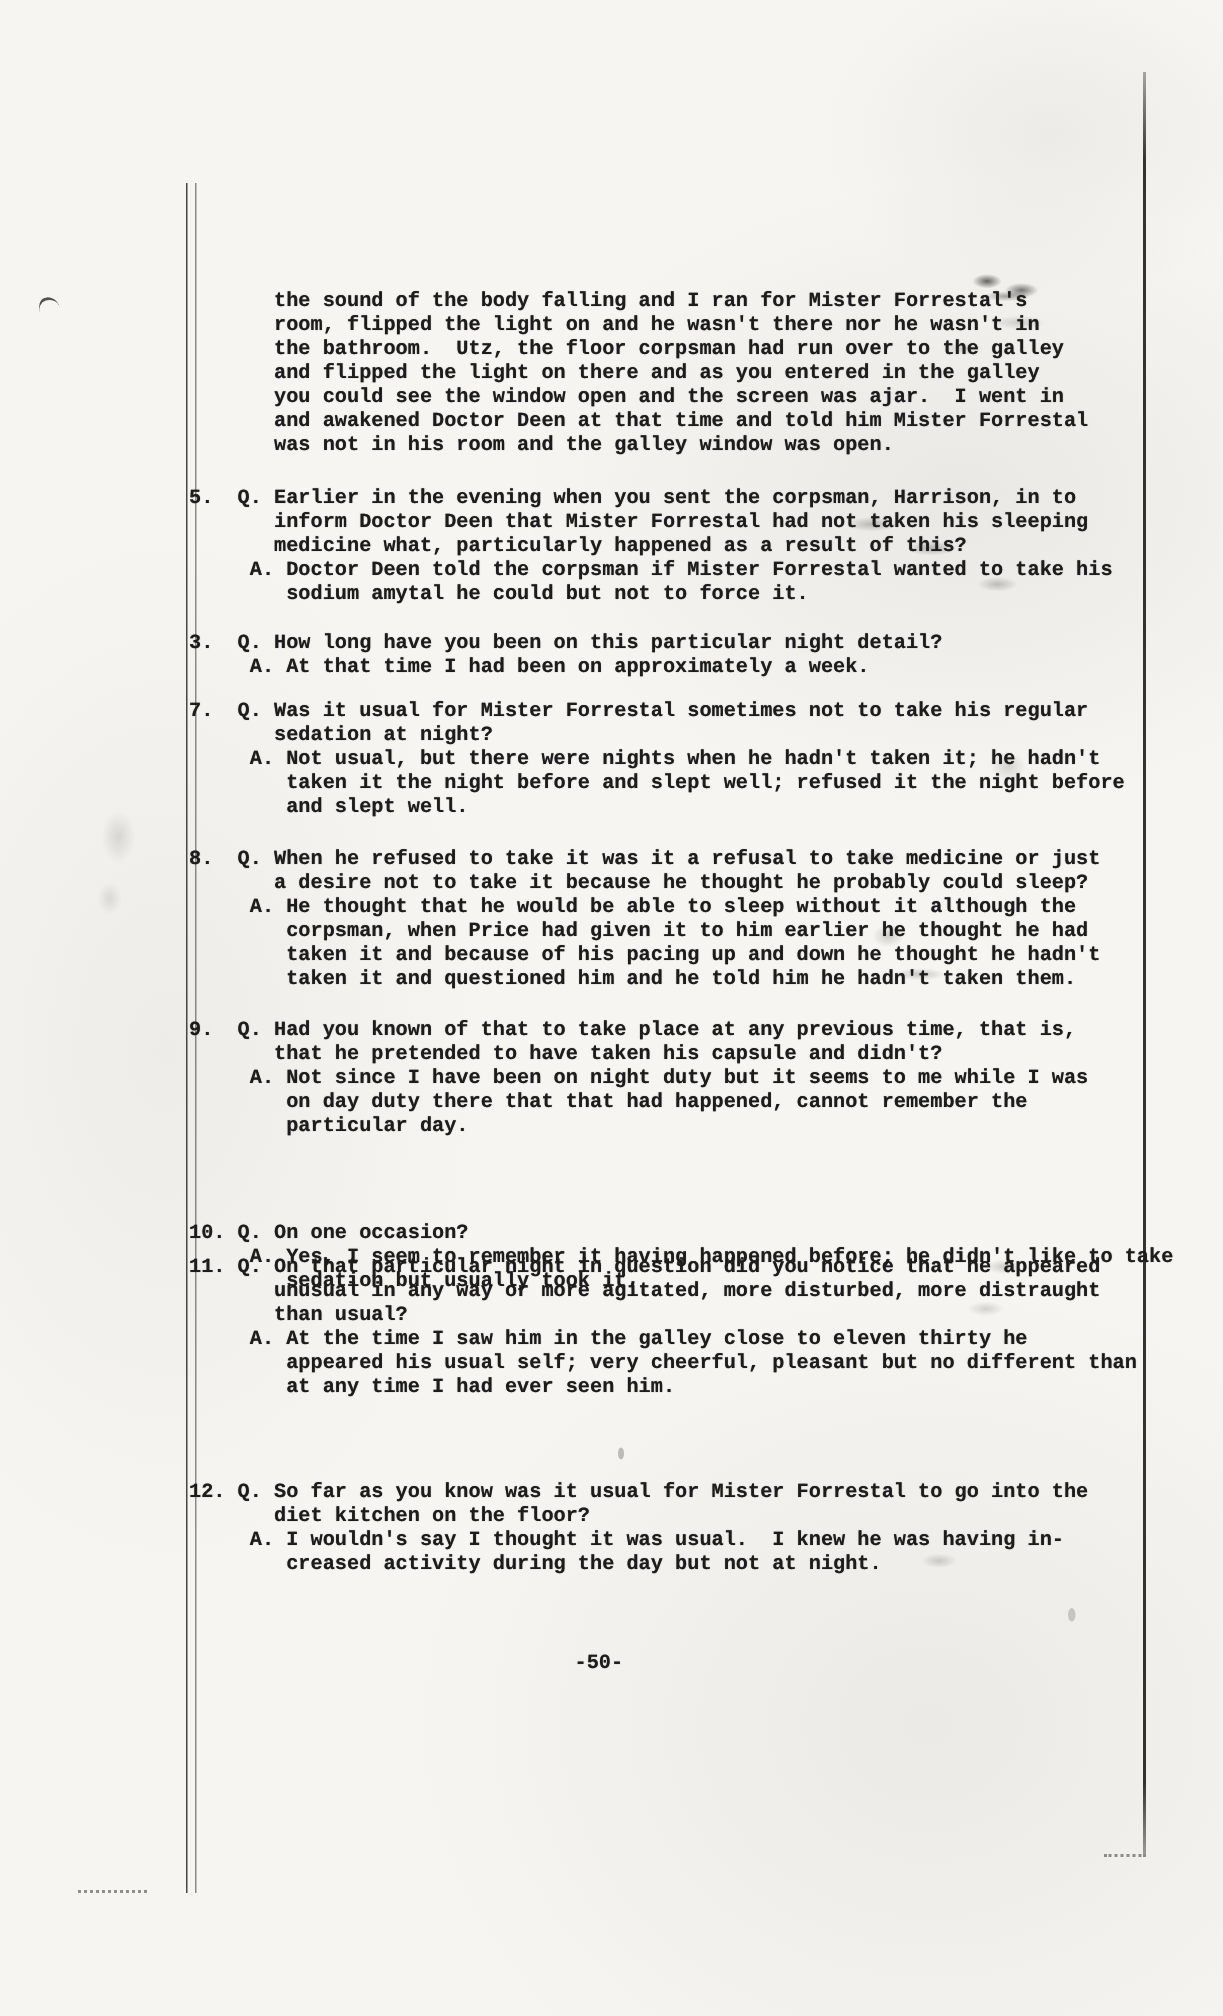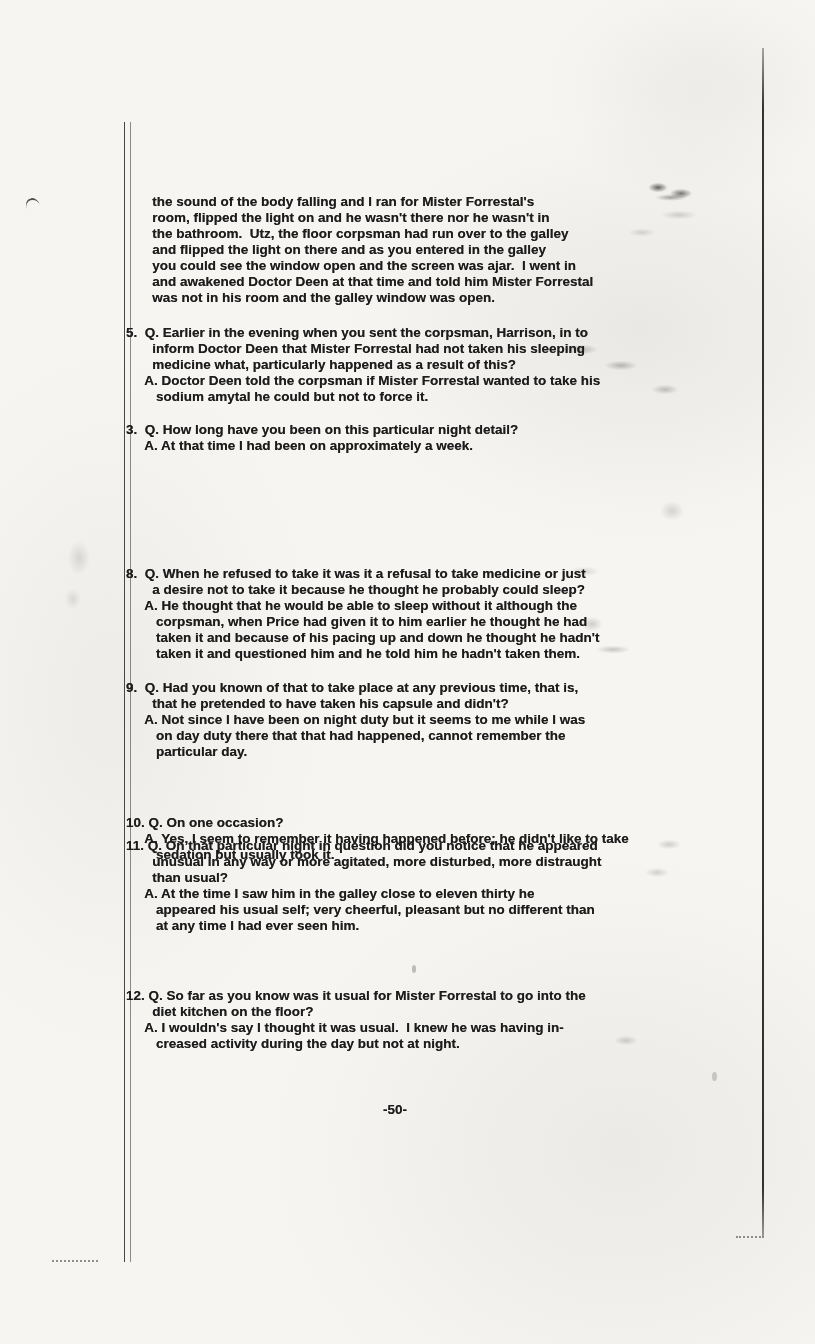--- a/index.html
+++ b/index.html
@@ -1,21 +1,21 @@
 <!DOCTYPE html>
 <html style="--paper: #f6f5f2; --ink: #1c1c1c; --rule: #2a2825;"><head>
 <meta charset="utf-8">
 <style>
   html,body{margin:0;padding:0;}
   body{background:#eceae6;}
   .page{
     position:relative;
     width:815px;height:1344px;
     background:var(--paper,#f6f5f2);
-    font-family:Liberation Sans, sans-serif;
+    font-family:Liberation Mono, monospace;
     overflow:hidden;
   }
   .mottle{
     position:absolute;inset:0;pointer-events:none;
     background:
       radial-gradient(420px 300px at 640px 330px, rgba(120,118,112,0.10), transparent 70%),
       radial-gradient(300px 500px at 110px 700px, rgba(120,118,112,0.07), transparent 70%),
       radial-gradient(500px 420px at 620px 1150px, rgba(120,118,112,0.09), transparent 70%),
       radial-gradient(220px 160px at 700px 90px, rgba(120,118,112,0.08), transparent 70%);
   }
@@ -96,20 +96,25 @@
        you could see the window open and the screen was ajar.  I went in
        and awakened Doctor Deen at that time and told him Mister Forrestal
        was not in his room and the galley window was open.</div>
   <div class="tblock" style="top:325px;">5.  Q. Earlier in the evening when you sent the corpsman, Harrison, in to
        inform Doctor Deen that Mister Forrestal had not taken his sleeping
        medicine what, particularly happened as a result of this?
      A. Doctor Deen told the corpsman if Mister Forrestal wanted to take his
         sodium amytal he could but not to force it.</div>
   <div class="tblock" style="top:422px;">3.  Q. How long have you been on this particular night detail?
      A. At that time I had been on approximately a week.</div>
+  <div class="tblock" style="top:467px;">7.  Q. Was it usual for Mister Forrestal sometimes not to take his regular
+       sedation at night?
+     A. Not usual, but there were nights when he hadn't taken it; he hadn't
+        taken it the night before and slept well; refused it the night before
+        and slept well.</div>
   <div class="tblock" style="top:566px;">8.  Q. When he refused to take it was it a refusal to take medicine or just
        a desire not to take it because he thought he probably could sleep?
      A. He thought that he would be able to sleep without it although the
         corpsman, when Price had given it to him earlier he thought he had
         taken it and because of his pacing up and down he thought he hadn't
         taken it and questioned him and he told him he hadn't taken them.</div>
   <div class="tblock" style="top:680px;">9.  Q. Had you known of that to take place at any previous time, that is,
        that he pretended to have taken his capsule and didn't?
      A. Not since I have been on night duty but it seems to me while I was
         on day duty there that that had happened, cannot remember the

